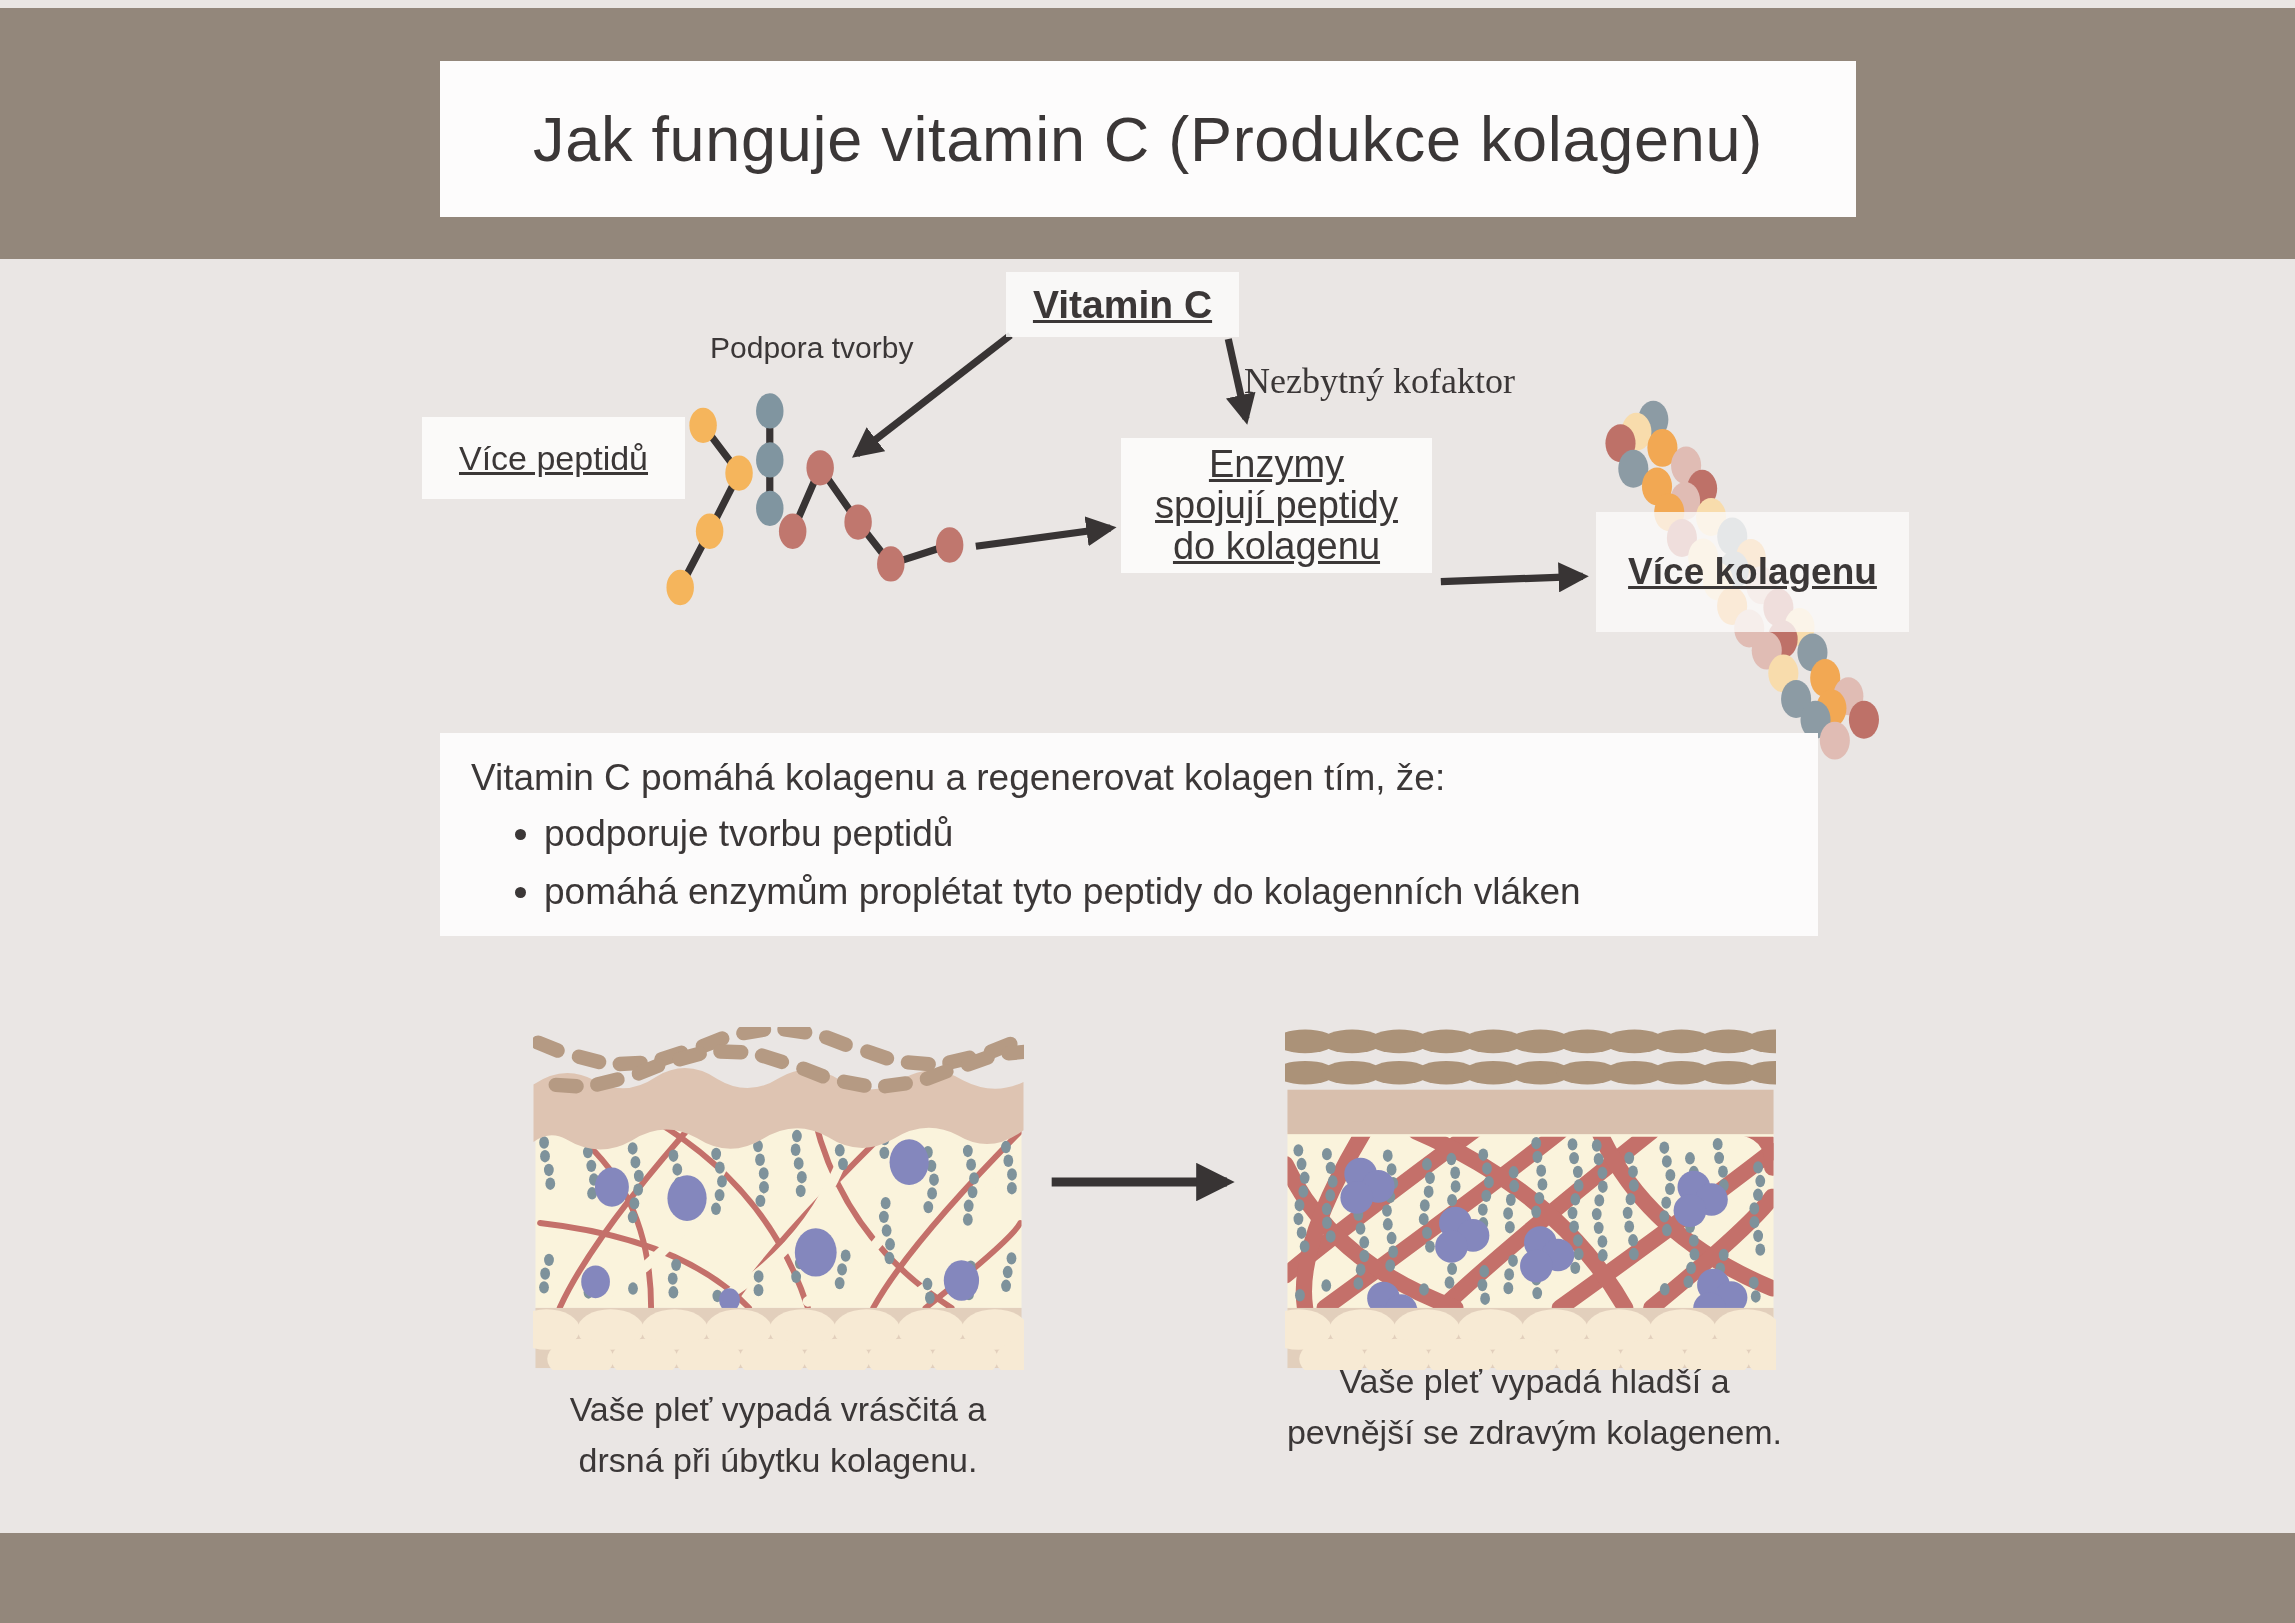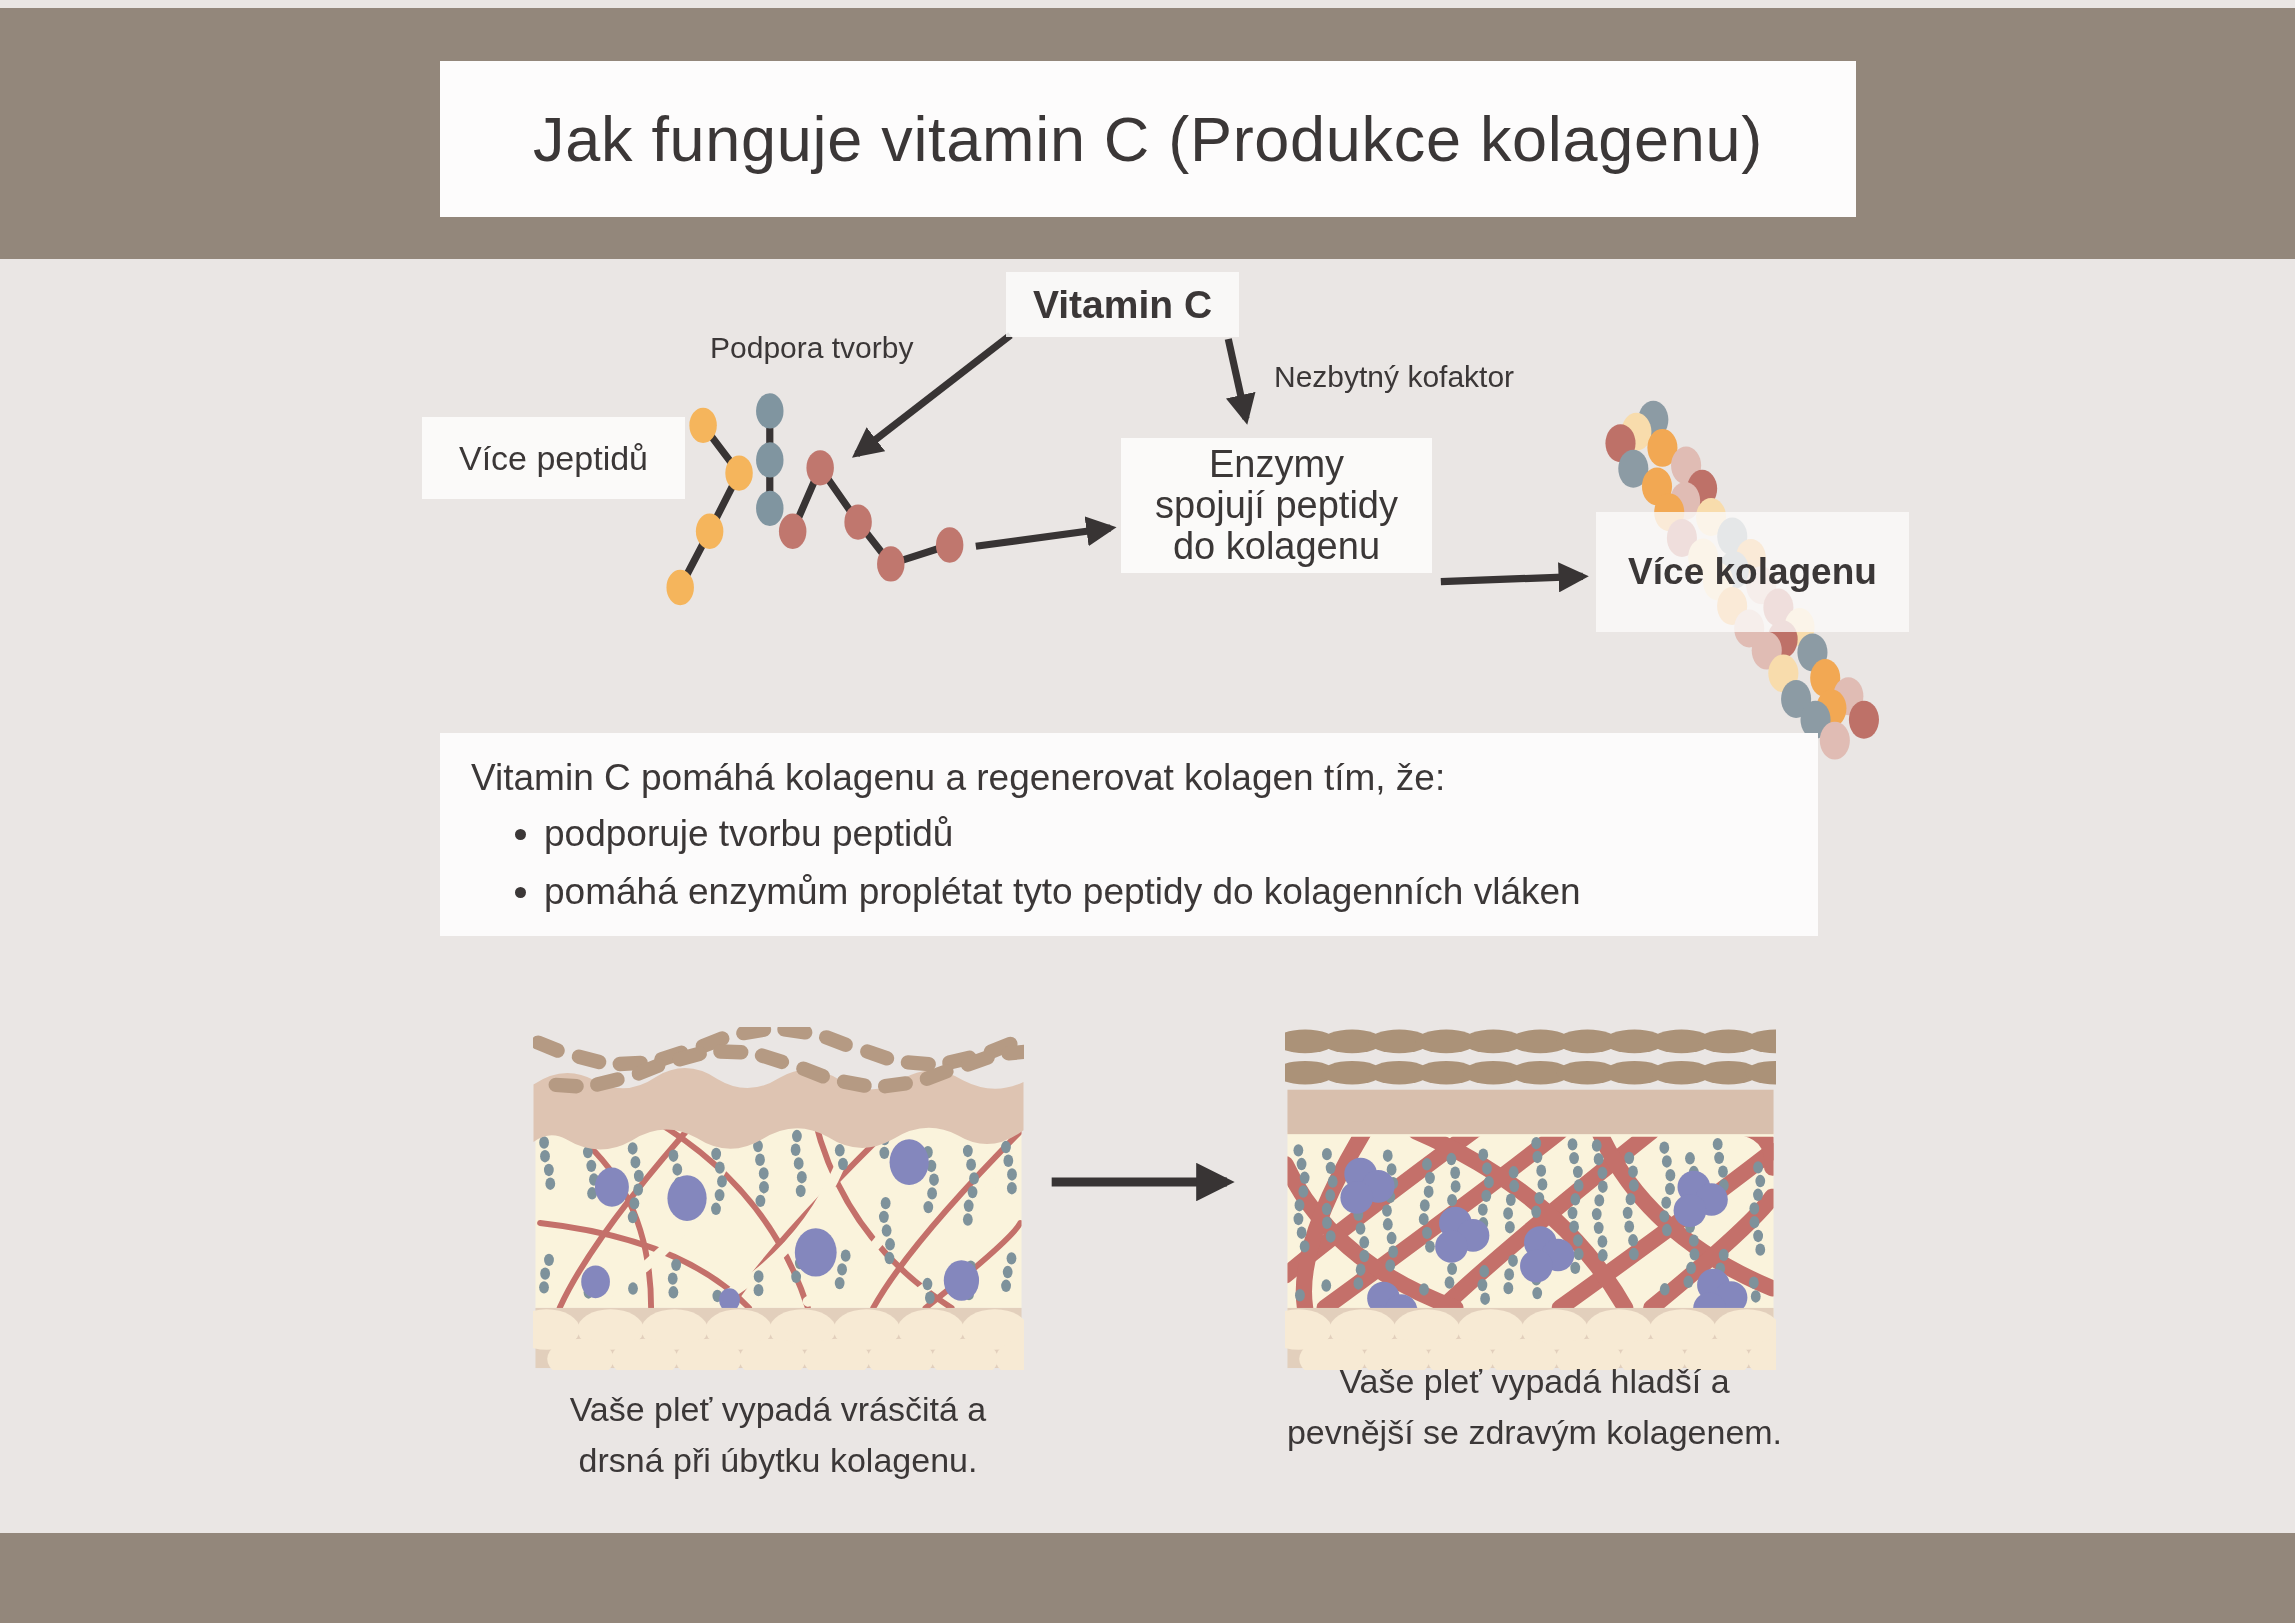--- a/index.html
+++ b/index.html
@@ -6,30 +6,30 @@
   .canvas{position:relative;width:2295px;height:1623px;background:#EAE6E4;overflow:hidden;
           font-family:"Liberation Sans",sans-serif;color:#3B3737;}
   .bar{position:absolute;left:0;width:2295px;background:#93877B;}
   .bar.top{top:7.9px;height:251px;}
   .bar.bottom{top:1533px;height:90px;}
   .title-box{position:absolute;left:440px;top:61px;width:1416px;height:156px;background:#FDFCFC;
              display:flex;align-items:center;justify-content:center;}
   .title-box h1{margin:8px;font-size:63px;font-weight:400;letter-spacing:0.7px;white-space:nowrap;}
   svg.overlay{position:absolute;left:0;top:0;width:2295px;height:1623px;z-index:1;}
   .label-box{position:absolute;z-index:2;background:#FBFAF9;display:flex;flex-direction:column;
-             align-items:center;justify-content:center;text-align:center;}
+             align-items:center;justify-content:center;text-align:center;text-decoration:underline;}
   .floating-label{position:absolute;z-index:2;white-space:nowrap;}
   #vitamin-c-box{left:1006px;top:272px;width:233px;height:65px;font-size:39px;font-weight:700;
                  background:rgba(251,250,249,0.88);}
   #vice-peptidu-box{left:422px;top:417px;width:263px;height:82px;font-size:34px;text-align:center;}
   #enzymy-box{left:1121px;top:438px;width:311px;height:135px;font-size:38px;line-height:41px;}
   #vice-kolagenu-box{left:1596px;top:512px;width:313px;height:120px;font-size:37px;font-weight:700;
                      background:rgba(251,250,249,0.80);}
   #podpora-label{left:710px;top:331px;font-size:30px;}
-  #kofaktor-label{left:1274px;top:360px;font-size:30px;}
+  #kofaktor-label{left:1244px;top:360px;font-size:36px;font-family:Liberation Serif, serif;}
   .explain-box{position:absolute;z-index:2;left:440px;top:733px;width:1378px;height:203px;
                background:#FCFBFB;box-sizing:border-box;padding:23.6px 26px 0 31px;font-size:37px;}
   .explain-box ul{margin:13px 0 0 0;padding-left:73px;}
   .explain-box li{margin-bottom:15.7px;line-height:43px;}
   svg.skin{position:absolute;width:491px;height:343px;z-index:1;}
   #skin-left{left:533px;top:1027px;}
   #skin-right{left:1285px;top:1027px;}
   .caption{position:absolute;z-index:2;text-align:center;font-size:34px;line-height:51px;}
   #caption-left{left:500px;top:1384px;width:556px;}
   #caption-right{left:1242px;top:1356px;width:585px;}

